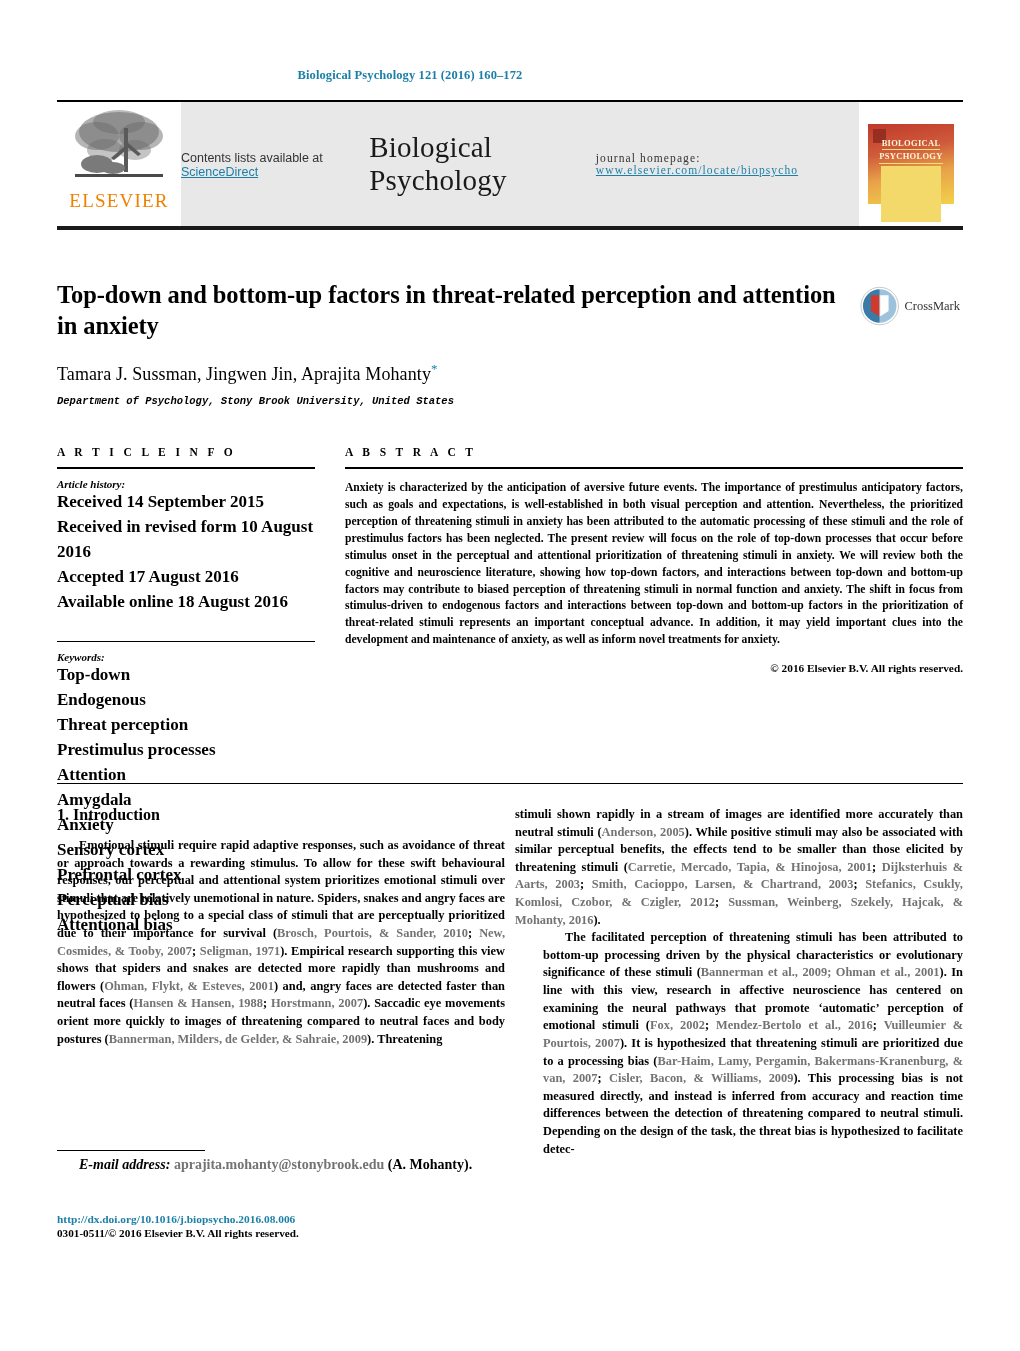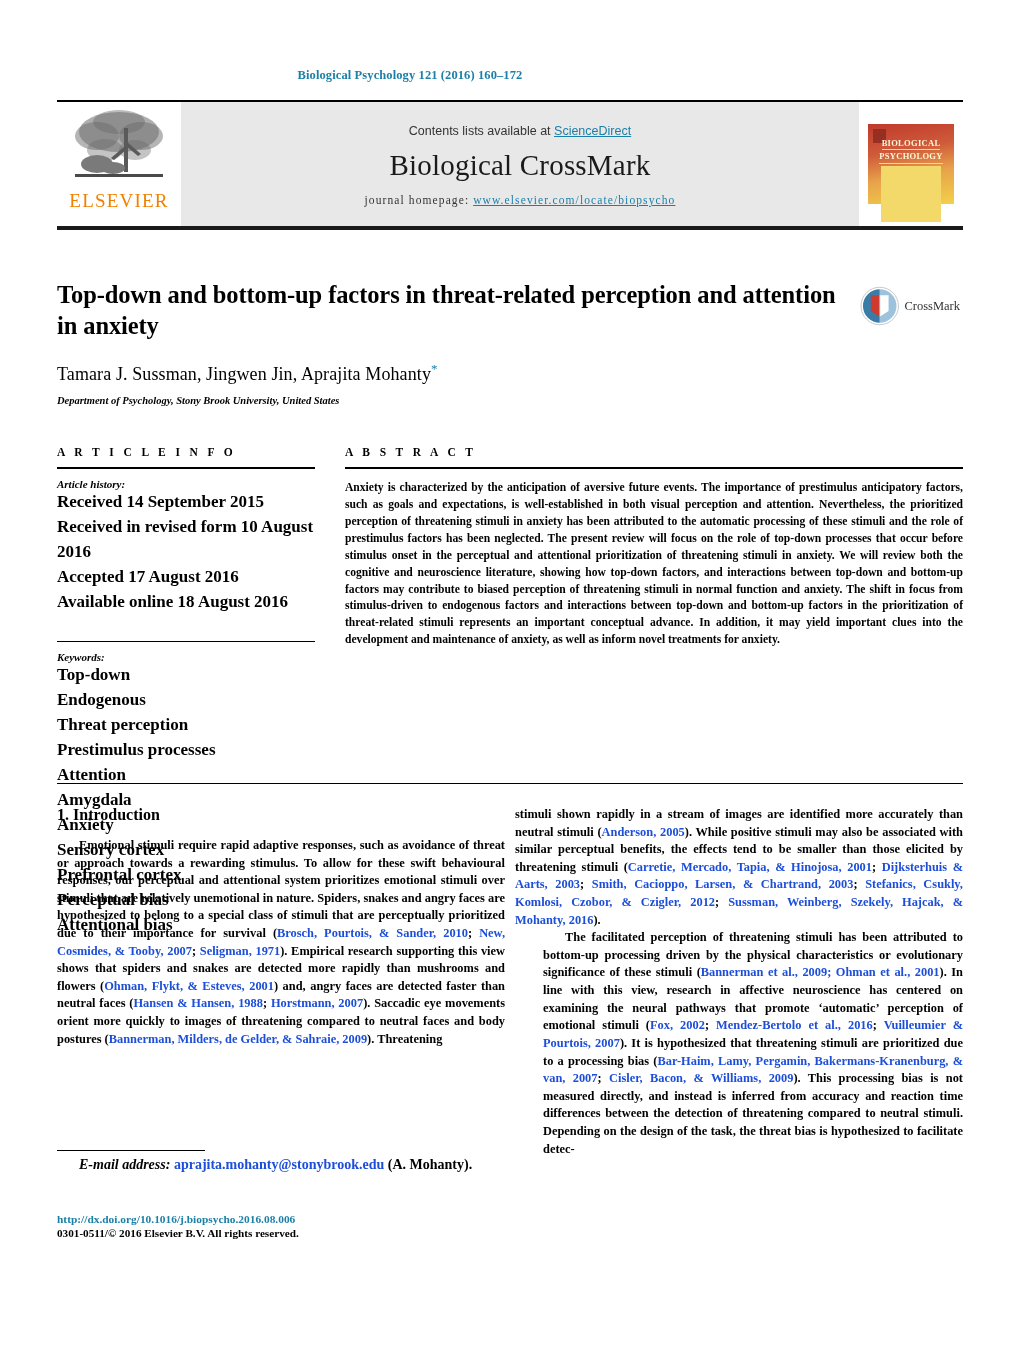--- a/index.html
+++ b/index.html
@@ -78,21 +78,20 @@
     letter-spacing: 1.2px;
     color: #f08000;
     line-height: 1;
     margin-top: 1px;
   }
   .journal-band {
     flex: 1 1 auto;
     background: #e8e8e8;
     position: relative;
     display: flex;
-    flex-direction: column;
     align-items: center;
     justify-content: center;
   }
   .contents-line {
     font-family: "Liberation Sans", sans-serif;
     font-size: 12.5px;
     color: #333333;
     margin-top: 2px;
   }
   .contents-line .sd {
@@ -189,21 +188,21 @@
   }
   .authors {
     font-family: "Liberation Serif", serif;
     font-size: 18px;
     margin-top: 19px;
     color: #000000;
     letter-spacing: 0.1px;
   }
   .authors .star { color: #1b7fa8; font-size: 13px; vertical-align: super; }
   .affil {
-    font-family: Liberation Serif, serif;
+    font-family: Liberation Mono, monospace;
     font-style: italic;
     font-weight: bold;
     font-size: 10.5px;
     margin-top: 10px;
     color: #000000;
   }
 
   
   .crossmark {
     position: absolute;
@@ -311,21 +310,21 @@
     font-weight: bold;
     line-height: 1.42;
     text-align: justify;
     text-indent: 22px;
     margin: 0;
     color: #000000;
   }
   .para.cont { text-indent: 0; }
   .para + .para { margin-top: 0; margin-left: 28px; }
   a.cite, .cite {
-    color: #1d4ed8;
+    color: #737373;
     text-decoration: none;
   }
 
   
   .footnote {
     position: absolute;
     top: 1150px;
     left: 57px;
     width: 448px;
   }
@@ -399,21 +398,21 @@
             <ellipse cx="30" cy="58" rx="16" ry="9"></ellipse>
             <ellipse cx="46" cy="62" rx="12" ry="6"></ellipse>
           </g>
           <rect x="8" y="68" width="88" height="3" fill="#4a4a4a"></rect>
         </svg>
         <div class="elsevier-word">ELSEVIER</div>
       </div>
 
       <div class="journal-band">
         <div class="contents-line"><span>Contents lists available at </span><a class="sd" href="#">ScienceDirect</a></div>
-        <div class="journal-title">Biological CrossMark</div>
+        <div class="journal-title">Biological Psychology</div>
         <div class="homepage-line"><span>journal homepage: </span><a class="url" href="#">www.elsevier.com/locate/biopsycho</a></div>
       </div>
 
       <div class="cover-thumb">
         <div class="cover-inner">
           <div class="cover-elsevier-mark"></div>
           <div class="cover-title">
             <span>BIOLOGICAL</span><br>
             <span>PSYCHOLOGY</span>
           </div>
@@ -466,20 +465,21 @@
       <div class="info-line">Prefrontal cortex</div>
       <div class="info-line">Perceptual bias</div>
       <div class="info-line">Attentional bias</div>
     </div>
   </div>
 
   <div class="abs-col">
     <div class="sec-head">A B S T R A C T</div>
     <div class="hr-med"></div>
     <p class="abs-text">Anxiety is characterized by the anticipation of aversive future events. The importance of prestimulus anticipatory factors, such as goals and expectations, is well-established in both visual perception and attention. Nevertheless, the prioritized perception of threatening stimuli in anxiety has been attributed to the automatic processing of these stimuli and the role of prestimulus factors has been neglected. The present review will focus on the role of top-down processes that occur before stimulus onset in the perceptual and attentional prioritization of threatening stimuli in anxiety. We will review both the cognitive and neuroscience literature, showing how top-down factors, and interactions between top-down and bottom-up factors may contribute to biased perception of threatening stimuli in normal function and anxiety. The shift in focus from stimulus-driven to endogenous factors and interactions between top-down and bottom-up factors in the prioritization of threat-related stimuli represents an important conceptual advance. In addition, it may yield important clues into the development and maintenance of anxiety, as well as inform novel treatments for anxiety.</p>
+    <div class="abs-copy">© 2016 Elsevier B.V. All rights reserved.</div>
   </div>
 
   <div class="body-rule"></div>
 
   <div class="col-left">
     <h2 class="body-head">1.  Introduction</h2>
     <p class="para"><span>Emotional stimuli require rapid adaptive responses, such as avoidance of threat or approach towards a rewarding stimulus. To allow for these swift behavioural responses, our perceptual and attentional system prioritizes emotional stimuli over stimuli that are relatively unemotional in nature. Spiders, snakes and angry faces are hypothesized to belong to a special class of stimuli that are perceptually prioritized due to their importance for survival (</span><a class="cite" href="#">Brosch, Pourtois, &amp; Sander, 2010</a><span>; </span><a class="cite" href="#">New, Cosmides, &amp; Tooby, 2007</a><span>; </span><a class="cite" href="#">Seligman, 1971</a><span>). Empirical research supporting this view shows that spiders and snakes are detected more rapidly than mushrooms and flowers (</span><a class="cite" href="#">Ohman, Flykt, &amp; Esteves, 2001</a><span>) and, angry faces are detected faster than neutral faces (</span><a class="cite" href="#">Hansen &amp; Hansen, 1988</a><span>; </span><a class="cite" href="#">Horstmann, 2007</a><span>). Saccadic eye movements orient more quickly to images of threatening compared to neutral faces and body postures (</span><a class="cite" href="#">Bannerman, Milders, de Gelder, &amp; Sahraie, 2009</a><span>). Threatening</span></p>
   </div>
 
   <div class="col-right">

